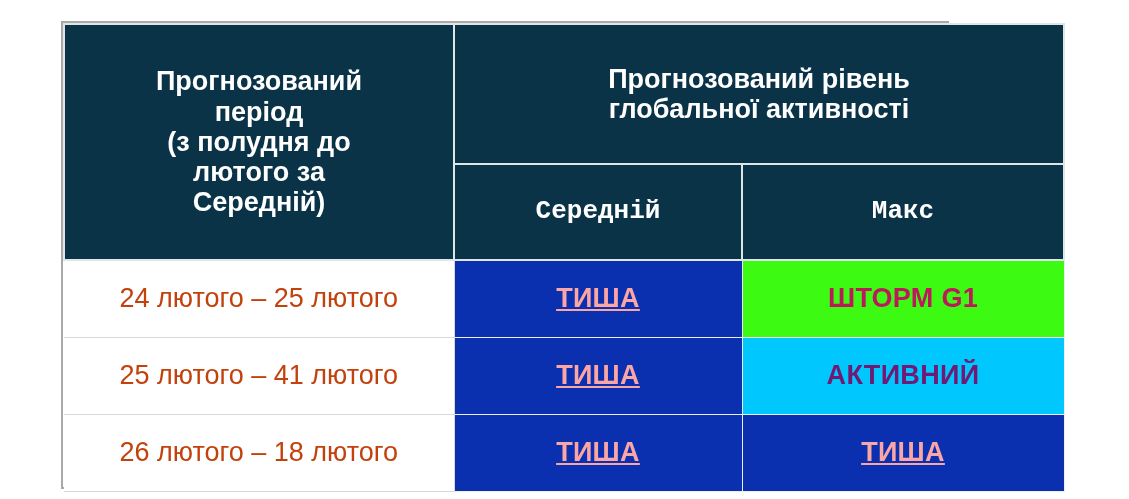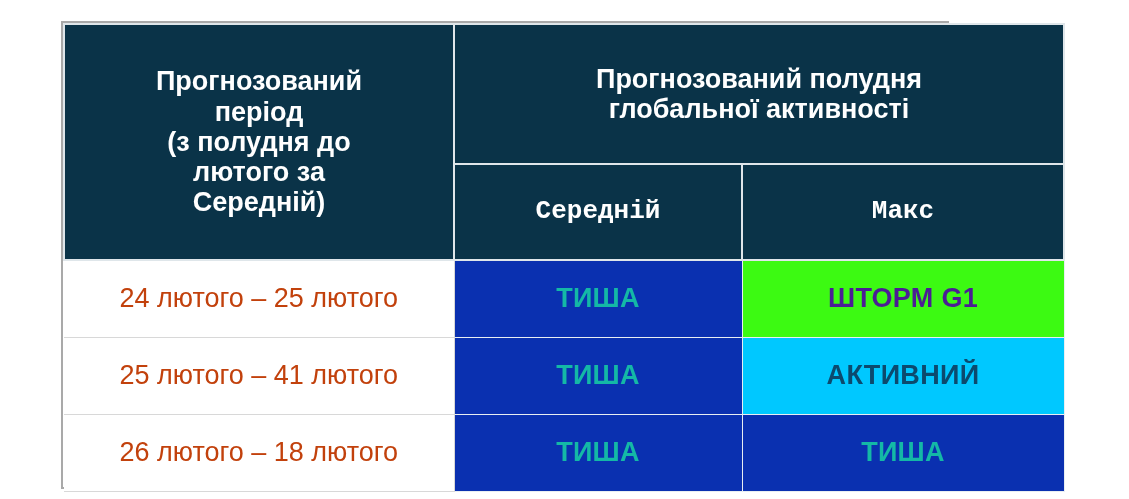--- a/index.html
+++ b/index.html
@@ -74,29 +74,30 @@
   }
   .cell-level {
     font-size: 27px;
     font-weight: bold;
     border: 1px solid #e8eef2;
     letter-spacing: 0.3px;
   }
 
   .lvl-quiet {
     background: #0a30b0;
-    color: #14b8a6;
+    color: #fca5a5;
+    text-decoration: underline;
   }
   .lvl-storm {
     background: #3cfa12;
-    color: #4c1d95;
+    color: #be185d;
   }
   .lvl-active {
     background: #00c8ff;
-    color: #0c4a6e;
+    color: #701a75;
   }
 
   .col-date   { width: 390px; }
   .col-mid    { width: 288px; }
   .col-max    { width: 322px; }
 
   .row-header-main { height: 140px; }
   .row-header-sub  { height: 96px; font-family: Liberation Mono, monospace; }
   .row-data        { height: 77px; }
 </style>
@@ -113,21 +114,21 @@
     <thead>
       <tr class="row-header-main">
         <th class="hdr hdr-period" rowspan="2">
           <div>Прогнозований</div>
           <div>період</div>
           <div>(з полудня до</div>
           <div>лютого за</div>
           <div>Середній)</div>
         </th>
         <th class="hdr hdr-activity" colspan="2">
-          <div>Прогнозований полудня</div>
+          <div>Прогнозований рівень</div>
           <div>глобальної активності</div>
         </th>
       </tr>
       <tr class="row-header-sub">
         <th class="hdr hdr-sub">Середній</th>
         <th class="hdr hdr-sub">Макс</th>
       </tr>
     </thead>
     <tbody>
       <tr class="row-data">

